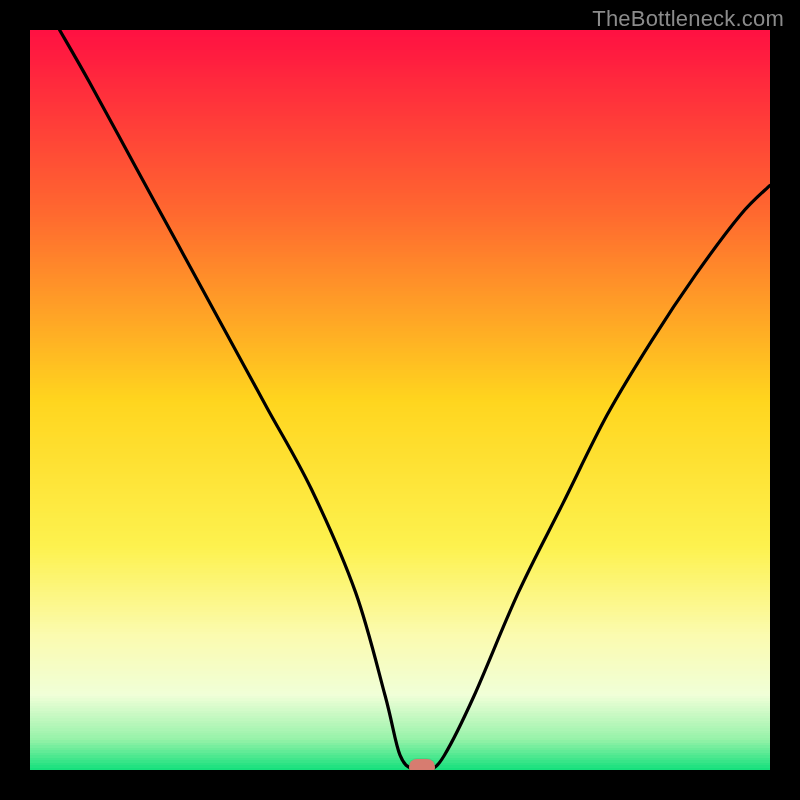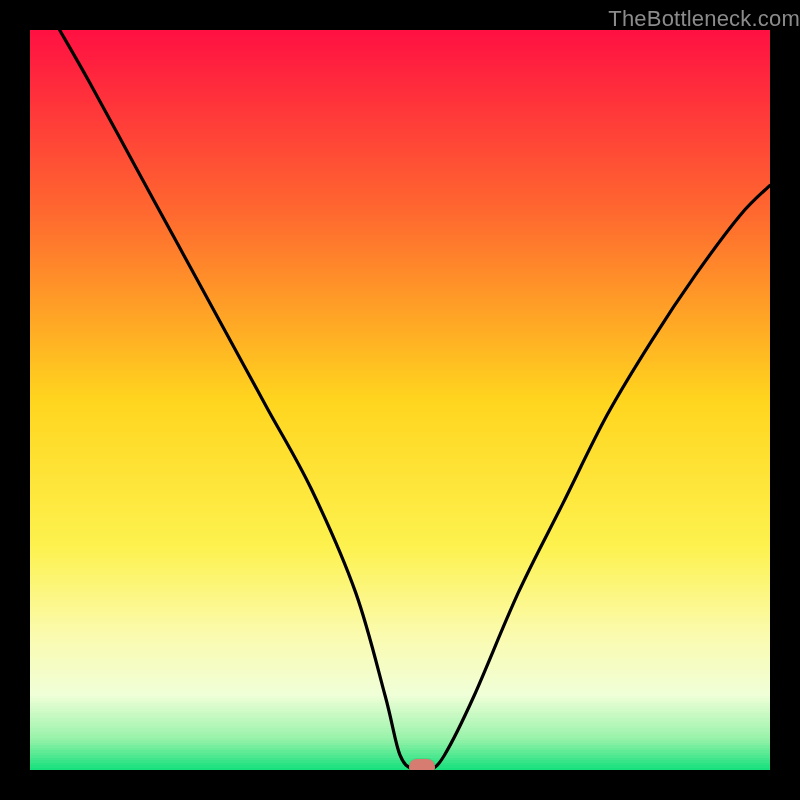--- a/index.html
+++ b/index.html
@@ -36,21 +36,21 @@
   }
   .curve-svg {
     position: absolute;
     inset: 0;
     width: 100%;
     height: 100%;
   }
   .branding {
     position: absolute;
     top: 6px;
-    right: 0;
+    right: 16px;
     color: #8b8b8b;
     font-size: 22px;
     letter-spacing: 0.2px;
     user-select: none;
     margin-left: 36px;
   }
   .marker {
     position: absolute;
     width: 26px;
     height: 16px;

